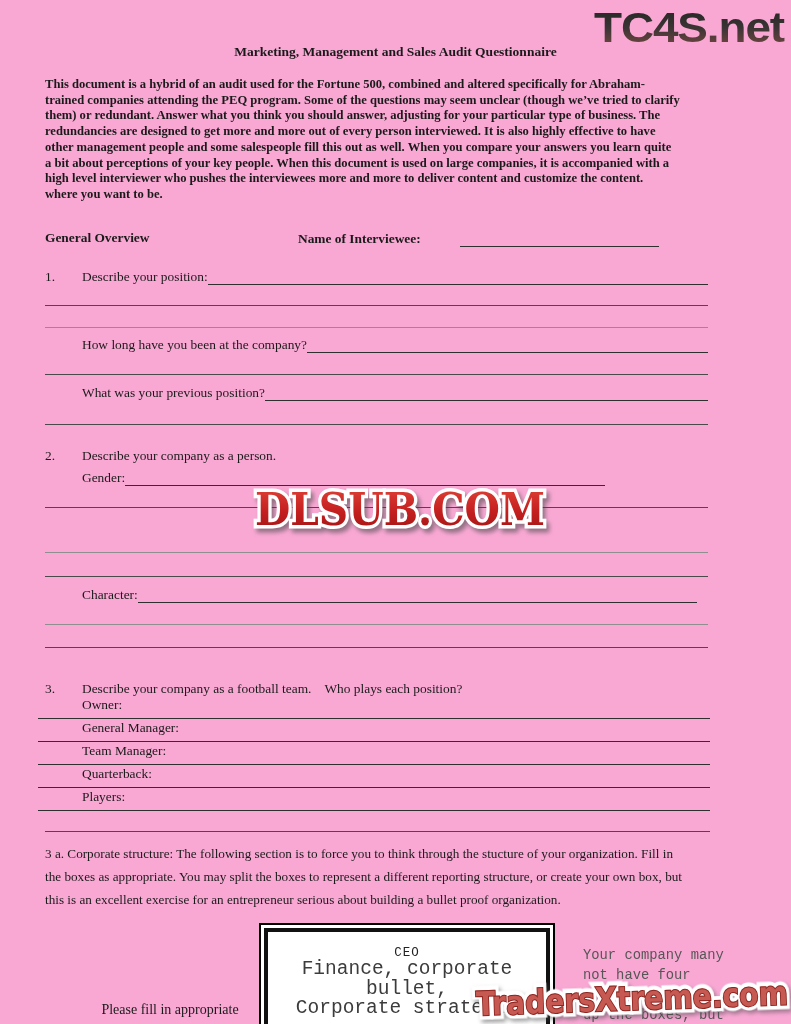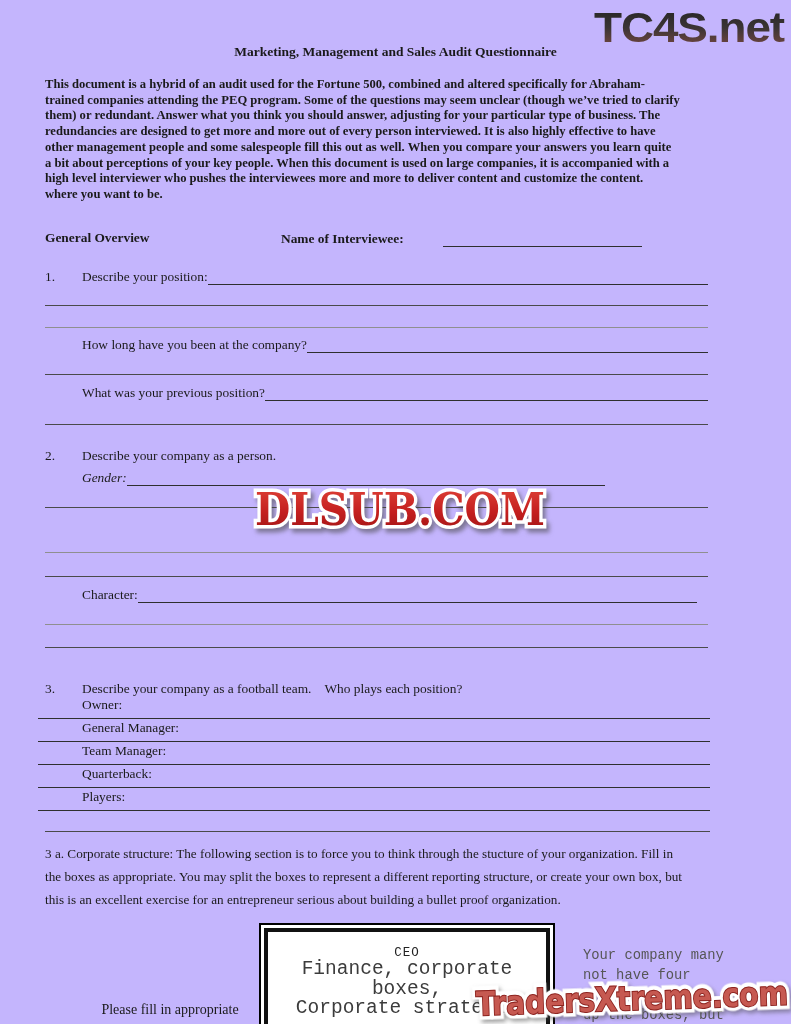--- a/index.html
+++ b/index.html
@@ -1,16 +1,16 @@
 <!DOCTYPE html>
 <html><head>
 <meta charset="utf-8">
 <style>
   html,body{margin:0;padding:0;background:#ffffff;}
-  .page{position:relative;width:791px;height:1024px;background:#c4b5fd;overflow:hidden;
+  .page{position:relative;width:791px;height:1024px;background:#f9a8d4;overflow:hidden;
         font-family:"Liberation Serif",serif;color:#1a1a1a;}
   .abs{position:absolute;}
   .b{font-weight:bold;}
   .title{width:100%;text-align:center;font-weight:bold;font-size:13.5px;}
   .intro div{white-space:nowrap;font-weight:bold;font-size:12.6px;line-height:15.7px;}
   .qfont{font-size:13.4px;}
   .frow{display:flex;align-items:flex-end;}
   .flabel{white-space:nowrap;}
   .qnum{width:37px;flex:0 0 37px;}
   .ffill{flex:1;border-bottom:1.3px solid #2f2f2f;}
@@ -57,21 +57,21 @@
     <div>trained companies attending the PEQ program. Some of the questions may seem unclear (though we’ve tried to clarify</div>
     <div>them) or redundant. Answer what you think you should answer, adjusting for your particular type of business. The</div>
     <div>redundancies are designed to get more and more out of every person interviewed. It is also highly effective to have</div>
     <div>other management people and some salespeople fill this out as well. When you compare your answers you learn quite</div>
     <div>a bit about perceptions of your key people. When this document is used on large companies, it is accompanied with a</div>
     <div>high level interviewer who pushes the interviewees more and more to deliver content and customize the content.</div>
     <div>where you want to be.</div>
   </div>
 
   <div class="abs b qfont" style="left:45px;top:230px;">General Overview</div>
-  <div class="abs frow" style="left:281px;top:229px;width:361px;height:18px;gap:39px;">
+  <div class="abs frow" style="left:298px;top:229px;width:361px;height:18px;gap:39px;">
     <span class="flabel b qfont">Name of Interviewee:</span>
     <div class="ffill"></div>
   </div>
 
   <div class="abs frow" style="left:45px;top:267px;width:663px;height:18px;">
     <span class="qnum qfont">1.</span>
     <span class="flabel qfont">Describe your position:</span>
     <div class="ffill"></div>
   </div>
   <div class="abs rule" style="left:45px;top:305px;width:663px;"></div>
@@ -86,21 +86,21 @@
   <div class="abs frow" style="left:82px;top:383px;width:626px;height:18px;">
     <span class="flabel qfont">What was your previous position?</span>
     <div class="ffill"></div>
   </div>
   <div class="abs rule" style="left:45px;top:424px;width:663px;"></div>
 
   <div class="abs frow" style="left:45px;top:448px;">
     <span class="qnum qfont">2.</span>
     <span class="flabel qfont">Describe your company as a person.</span>
   </div>
-  <div class="abs frow" style="left:82px;top:468px;width:523px;height:18px;font-style:italic;">
+  <div class="abs frow" style="left:82px;top:468px;width:523px;height:18px;">
     <span class="flabel qfont">Gender:</span>
     <div class="ffill"></div>
   </div>
   <div class="abs rule" style="left:45px;top:507px;width:663px;"></div>
 
   <div class="abs rule lt" style="left:45px;top:552px;width:663px;"></div>
   <div class="abs rule" style="left:45px;top:576px;width:663px;"></div>
 
   <div class="abs frow" style="left:82px;top:585px;width:615px;height:18px;">
     <span class="flabel qfont">Character:</span>
@@ -130,21 +130,21 @@
 
   <div class="abs lnote">
     <div>Please fill in appropriate</div>
     <div>names if</div>
   </div>
 
   <div class="abs ceobox">
     <div class="ceoinner">
       <div class="ceohdr">CEO</div>
       <div class="ceoline">Finance, corporate</div>
-      <div class="ceoline">boxes,</div>
+      <div class="ceoline">bullet,</div>
       <div class="ceoline">Corporate strategic</div>
     </div>
   </div>
 
   <div class="abs rnote">
     <div>Your company many</div>
     <div>not have four</div>
     <div></div>
     <div>up the boxes, but</div>
   </div>

